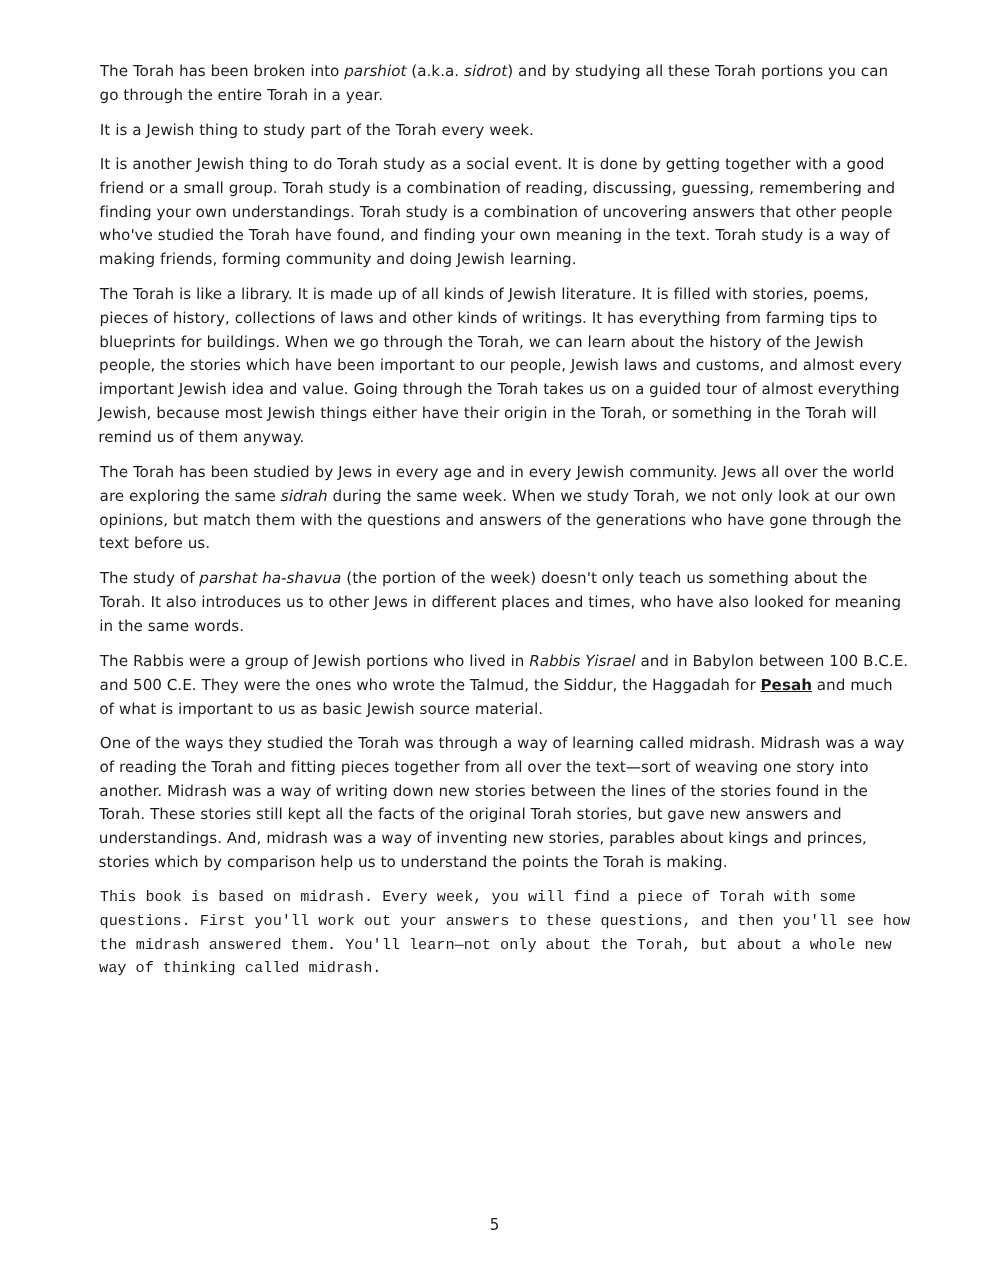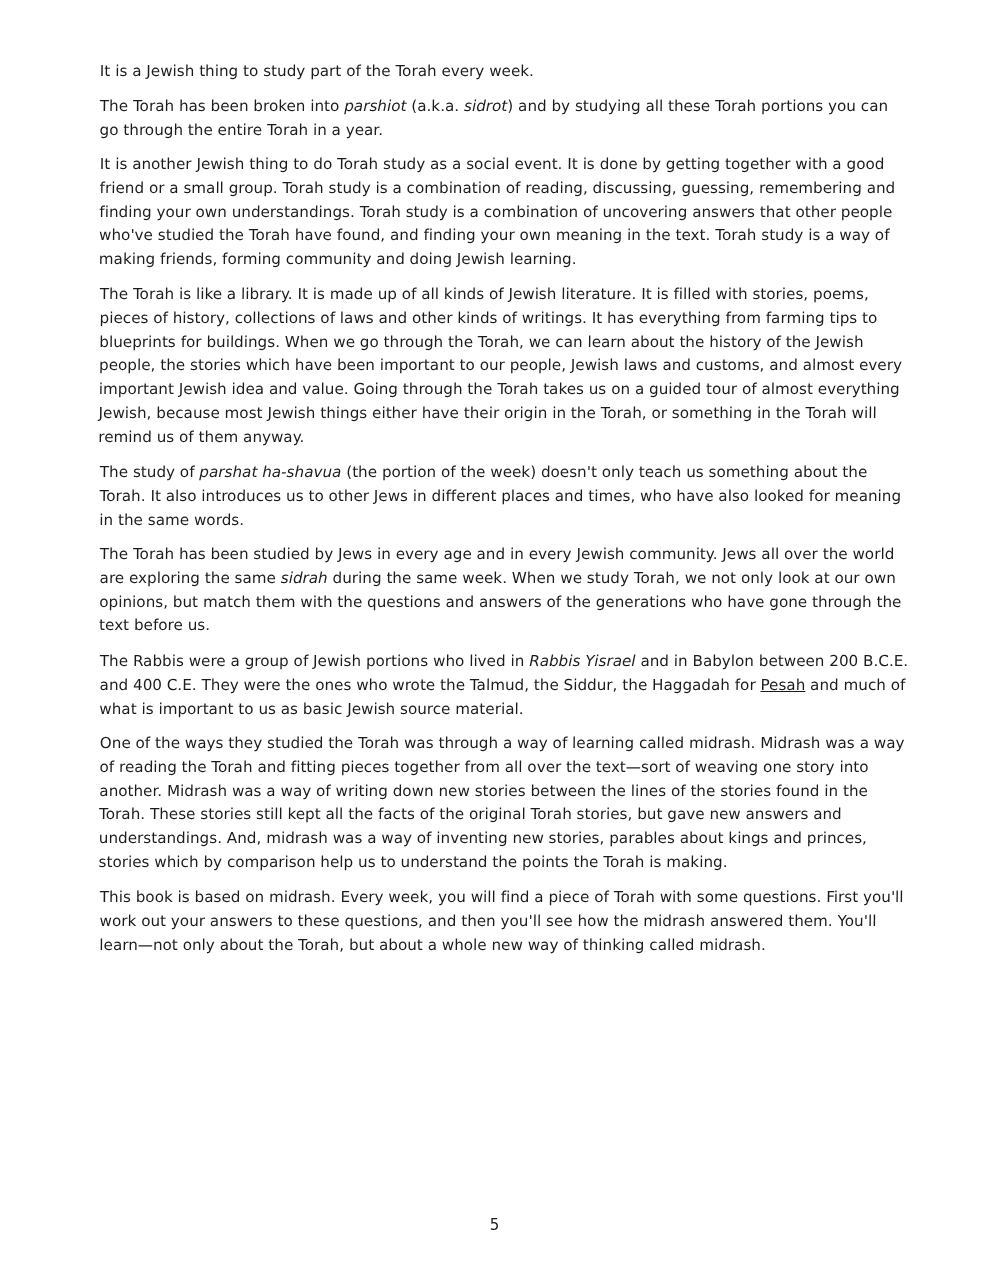--- a/index.html
+++ b/index.html
@@ -56,27 +56,29 @@
     font-size: 15.1px;
     line-height: 23.8px;
     text-align: left;
     color: #1b1b1b;
     letter-spacing: 0.05px;
     transform: skewX(-0.6deg);
     transform-origin: left top;
   }
   .body-text p:last-child {
     margin-bottom: 0;
+    font-family: Liberation Mono, monospace;
   }
   .body-text em {
     font-style: italic;
   }
   .body-text .uline {
     text-decoration: underline;
     text-underline-offset: 1px;
+    font-weight: bold;
   }
 
   
   .folio {
     position: absolute;
     left: 0;
     right: 0;
     bottom: 46px;
     text-align: center;
     font-family: "DejaVu Sans", sans-serif;
@@ -86,40 +88,40 @@
 </style>
 </head>
 <body>
 
 <div class="page">
   <div class="page-inner">
 
 
     <div class="body-text">
 
-      <p>It is a Jewish thing to study part of the Torah every week.</p>
-
       <p>
         <span>The Torah has been broken into </span><em class="term">parshiot</em><span> (a.k.a. </span><em class="term">sidrot</em><span>) and by studying all these Torah portions you can go through the entire Torah in a year.</span>
       </p>
+
+      <p>It is a Jewish thing to study part of the Torah every week.</p>
 
       <p>It is another Jewish thing to do Torah study as a social event. It is done by getting together with a good friend or a small group. Torah study is a combination of reading, discussing, guessing, remembering and finding your own understandings. Torah study is a combination of uncovering answers that other people who've studied the Torah have found, and finding your own meaning in the text. Torah study is a way of making friends, forming community and doing Jewish learning.</p>
 
       <p>The Torah is like a library. It is made up of all kinds of Jewish literature. It is filled with stories, poems, pieces of history, collections of laws and other kinds of writings. It has everything from farming tips to blueprints for buildings. When we go through the Torah, we can learn about the history of the Jewish people, the stories which have been important to our people, Jewish laws and customs, and almost every important Jewish idea and value. Going through the Torah takes us on a guided tour of almost everything Jewish, because most Jewish things either have their origin in the Torah, or something in the Torah will remind us of them anyway.</p>
 
       <p>
+        <span>The Torah has been studied by Jews in every age and in every Jewish community. Jews all over the world are exploring the same </span><em class="term">sidrah</em><span> during the same week. When we study Torah, we not only look at our own opinions, but match them with the questions and answers of the generations who have gone through the text before us.</span>
+      </p>
+
+      <p>
         <span>The study of </span><em class="term">parshat ha-shavua</em><span> (the portion of the week) doesn't only teach us something about the Torah. It also introduces us to other Jews in different places and times, who have also looked for meaning in the same words.</span>
       </p>
 
       <p>
-        <span>The Torah has been studied by Jews in every age and in every Jewish community. Jews all over the world are exploring the same </span><em class="term">sidrah</em><span> during the same week. When we study Torah, we not only look at our own opinions, but match them with the questions and answers of the generations who have gone through the text before us.</span>
-      </p>
-
-      <p>
-        <span>The Rabbis were a group of Jewish portions who lived in </span><em class="term">Rabbis Yisrael</em><span> and in Babylon between 200 B.C.E. and 400 C.E. They were the ones who wrote the Talmud, the Siddur, the Haggadah for </span><span class="uline">Pesah</span><span> and much of what is important to us as basic Jewish source material.</span>
+        <span>The Rabbis were a group of Jewish portions who lived in </span><em class="term">Rabbis Yisrael</em><span> and in Babylon between 100 B.C.E. and 500 C.E. They were the ones who wrote the Talmud, the Siddur, the Haggadah for </span><span class="uline">Pesah</span><span> and much of what is important to us as basic Jewish source material.</span>
       </p>
 
       <p>One of the ways they studied the Torah was through a way of learning called midrash. Midrash was a way of reading the Torah and fitting pieces together from all over the text—sort of weaving one story into another. Midrash was a way of writing down new stories between the lines of the stories found in the Torah. These stories still kept all the facts of the original Torah stories, but gave new answers and understandings. And, midrash was a way of inventing new stories, parables about kings and princes, stories which by comparison help us to understand the points the Torah is making.</p>
 
       <p>This book is based on midrash. Every week, you will find a piece of Torah with some questions. First you'll work out your answers to these questions, and then you'll see how the midrash answered them. You'll learn—not only about the Torah, but about a whole new way of thinking called midrash.</p>
 
     </div>
   </div>
 
   <div class="folio">5</div>

